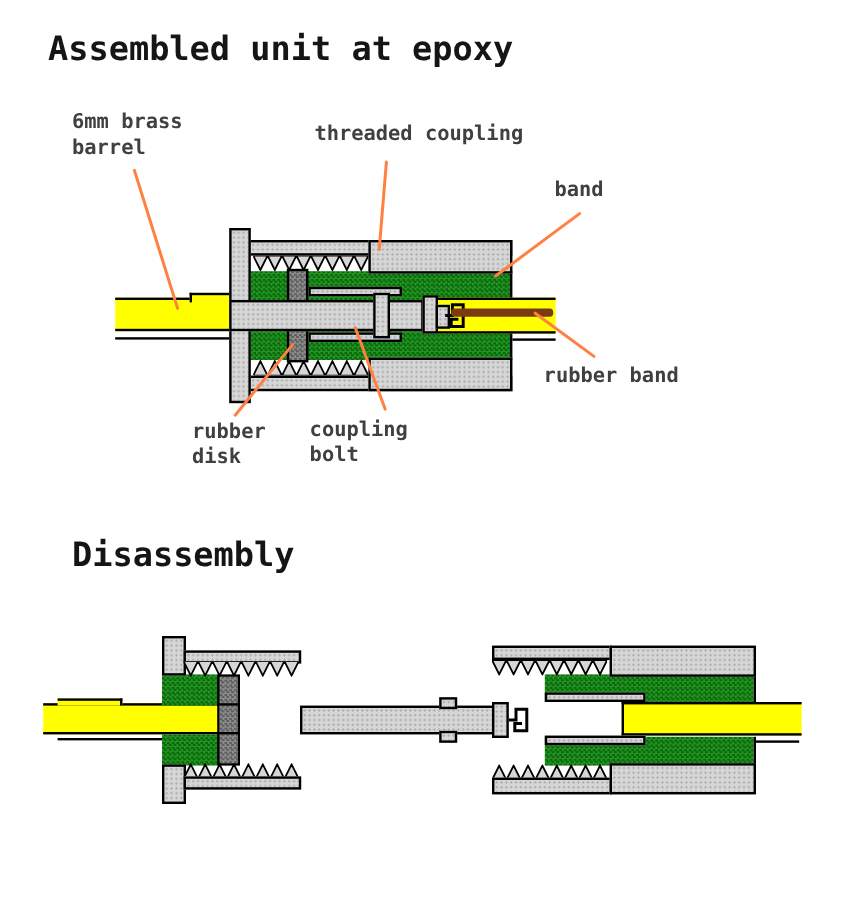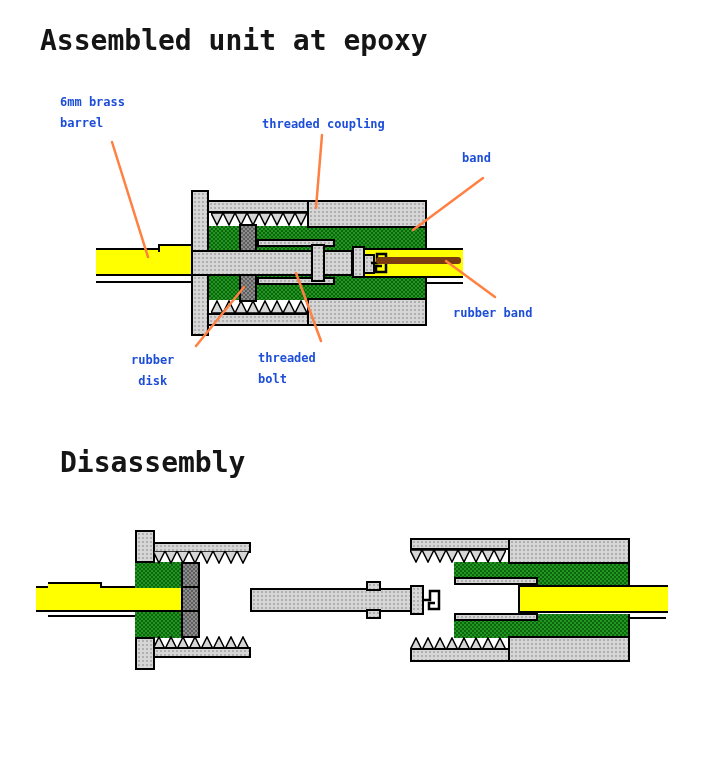--- a/index.html
+++ b/index.html
@@ -12,37 +12,37 @@
          border:2px solid #000;}
   .epoxy{background:conic-gradient(#0d650d 0 25%, #219721 0 50%, #0d650d 0 75%, #219721 0);
          background-size:4px 4px;}
   .rubber{background:conic-gradient(#5e5e5e 0 25%, #8d8d8d 0 50%, #5e5e5e 0 75%, #8d8d8d 0);
           background-size:4px 4px;
           border:2px solid #000;}
   .brass{background:#ffff00;}
   .blk{background:#000;}
   .band{background:#7b3b10;border-radius:3px;}
   .title{font-weight:bold;font-size:28px;color:#151515;white-space:pre;}
-  .label{font-weight:bold;font-size:12px;line-height:21px;color:#1d4ed8;white-space:pre-line;}
+  .label{font-weight:bold;font-size:17px;line-height:21px;color:#404040;white-space:pre-line;}
   svg.overlay{pointer-events:none;}
 </style>
 </head>
 <body>
 
 <div id="canvas">
 
   <div class="abs title" style="left:40px;top:24px;">Assembled unit at epoxy</div>
   <div class="abs label" style="left:60px;top:92px;">6mm brass
 barrel</div>
-  <div class="abs label" style="left:262px;top:102px;margin-top:12px;">threaded coupling</div>
+  <div class="abs label" style="left:262px;top:102px;">threaded coupling</div>
   <div class="abs label" style="left:462px;top:148px;">band</div>
   <div class="abs label" style="left:453px;top:303px;text-align:center;">rubber band</div>
-  <div class="abs label" style="left:131px;top:350px;text-align:center;">rubber
+  <div class="abs label" style="left:160px;top:350px;">rubber
 disk</div>
-  <div class="abs label" style="left:258px;top:348px;">threaded
+  <div class="abs label" style="left:258px;top:348px;">coupling
 bolt</div>
   <div class="abs title" style="left:60px;top:446px;">Disassembly</div>
 
   <div class="abs brass" style="left:96px;top:248px;width:115px;height:28px;border-top:2px solid #000;border-bottom:2px solid #000;"></div>
   <div class="abs brass" style="left:158px;top:244px;width:53px;height:8px;border-top:2px solid #000;border-left:2px solid #000;"></div>
   <div class="abs blk" style="left:96px;top:281px;width:112px;height:2px;"></div>
 
   <div class="abs epoxy" style="left:207px;top:226px;width:220px;height:25px;border-right:2px solid #000;"></div>
   <div class="abs epoxy" style="left:207px;top:275px;width:220px;height:25px;border-right:2px solid #000;"></div>
 

